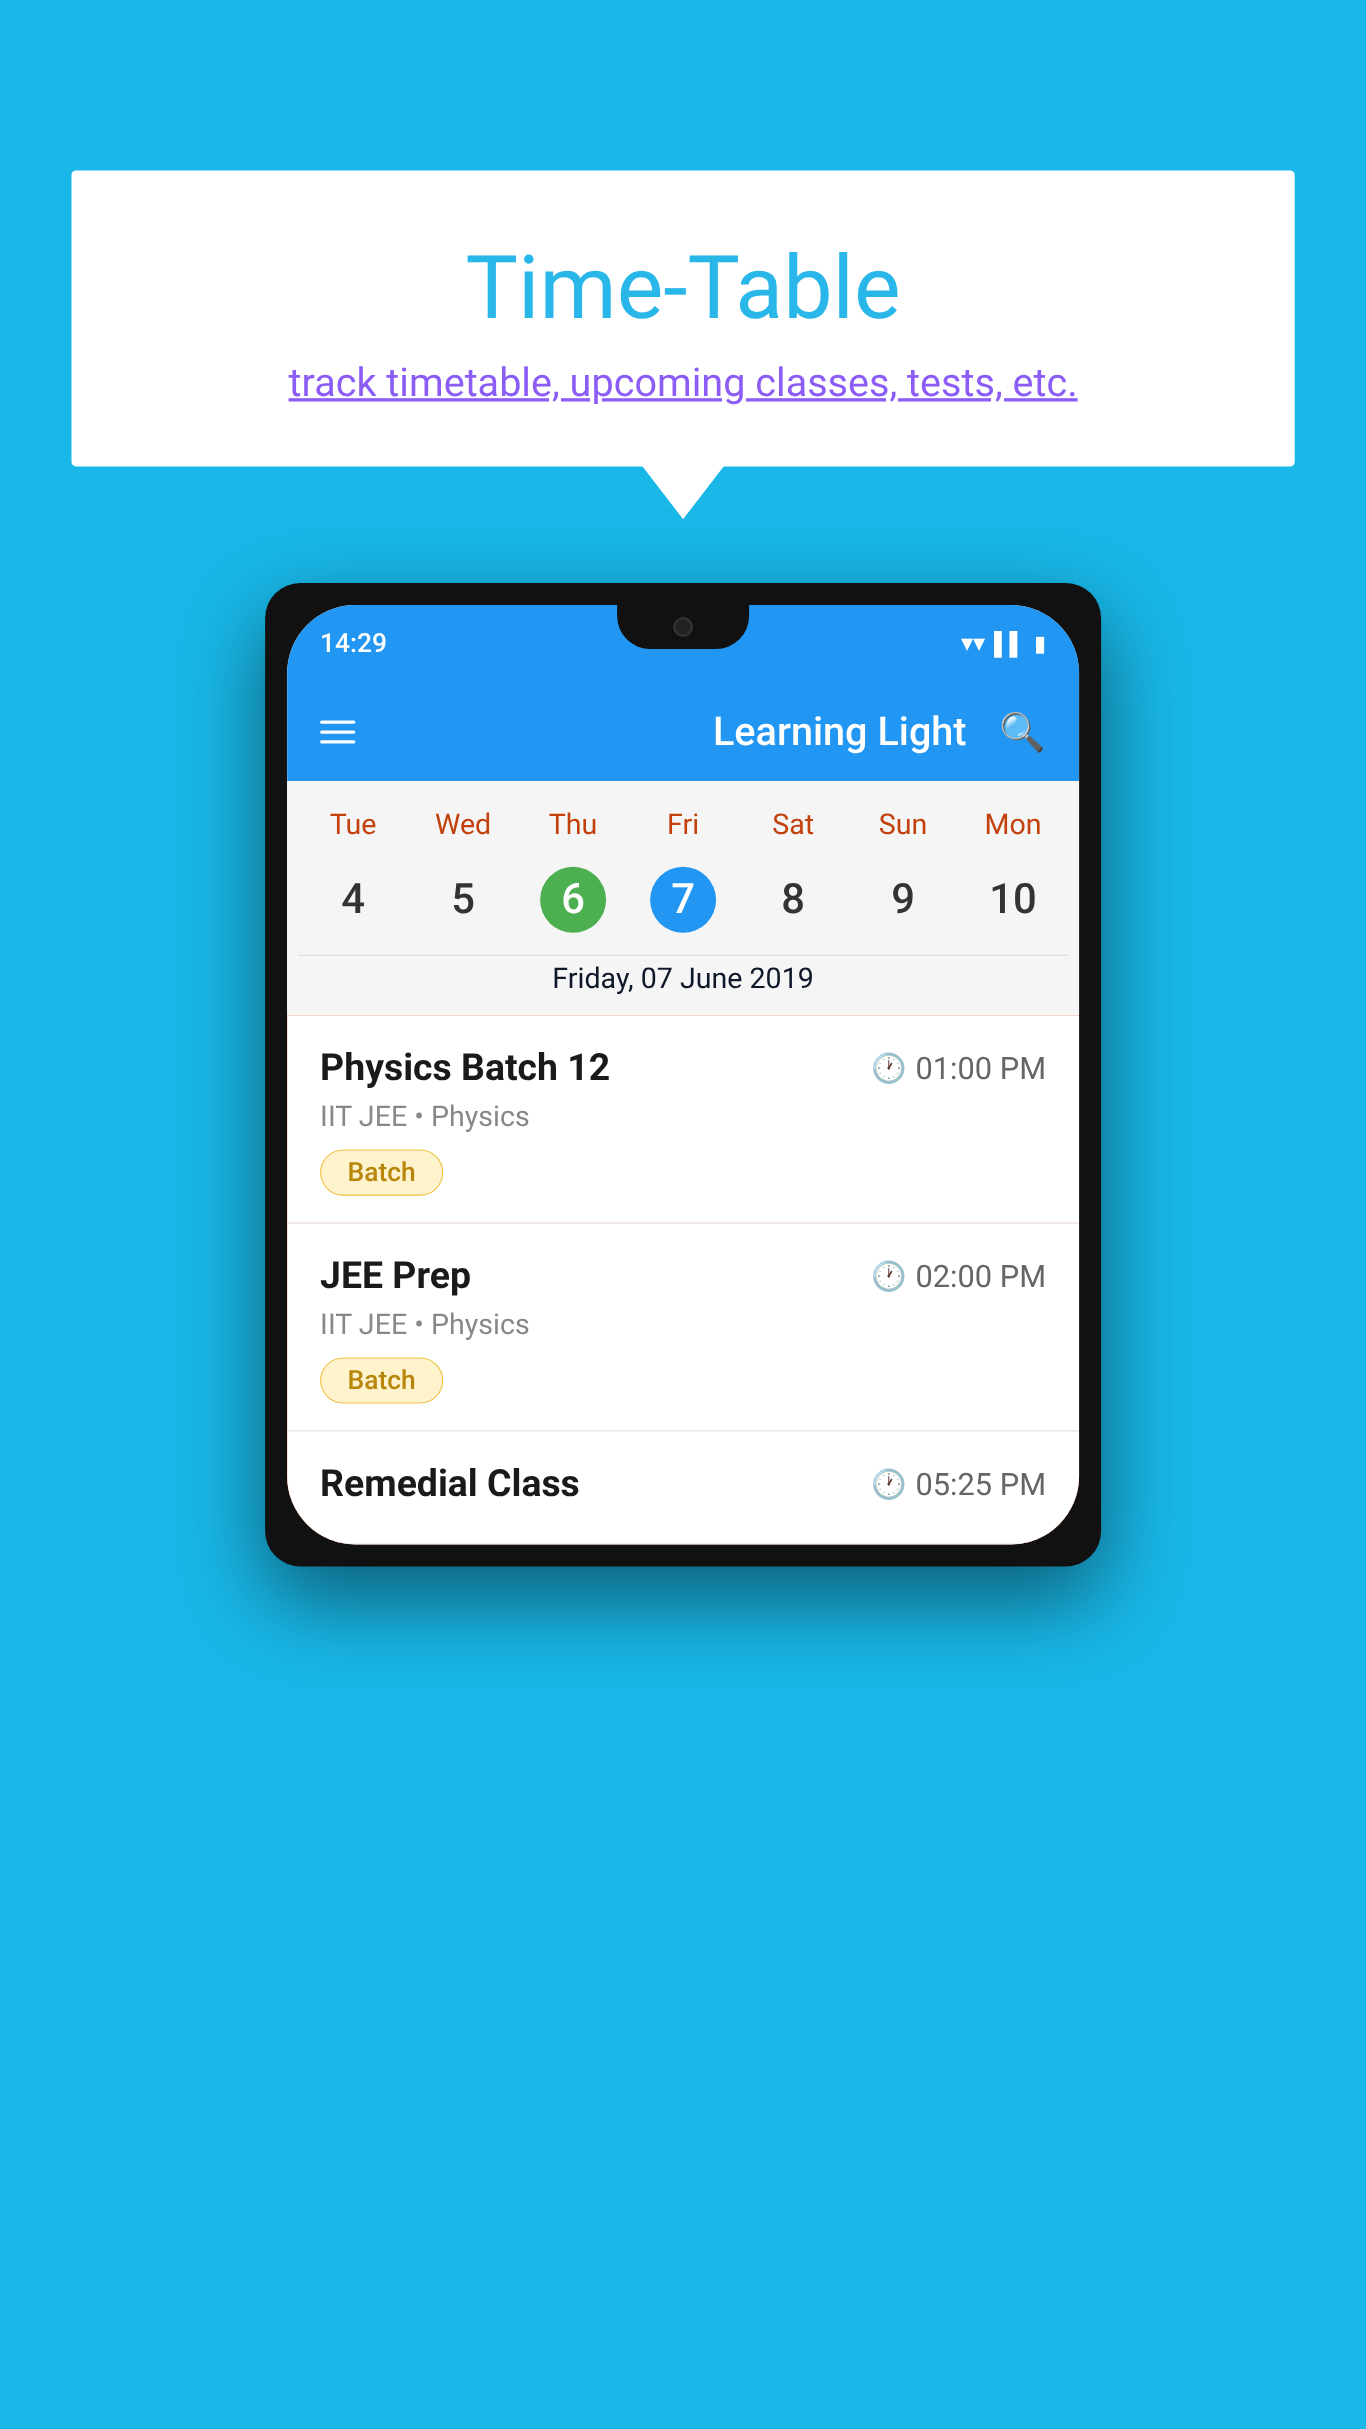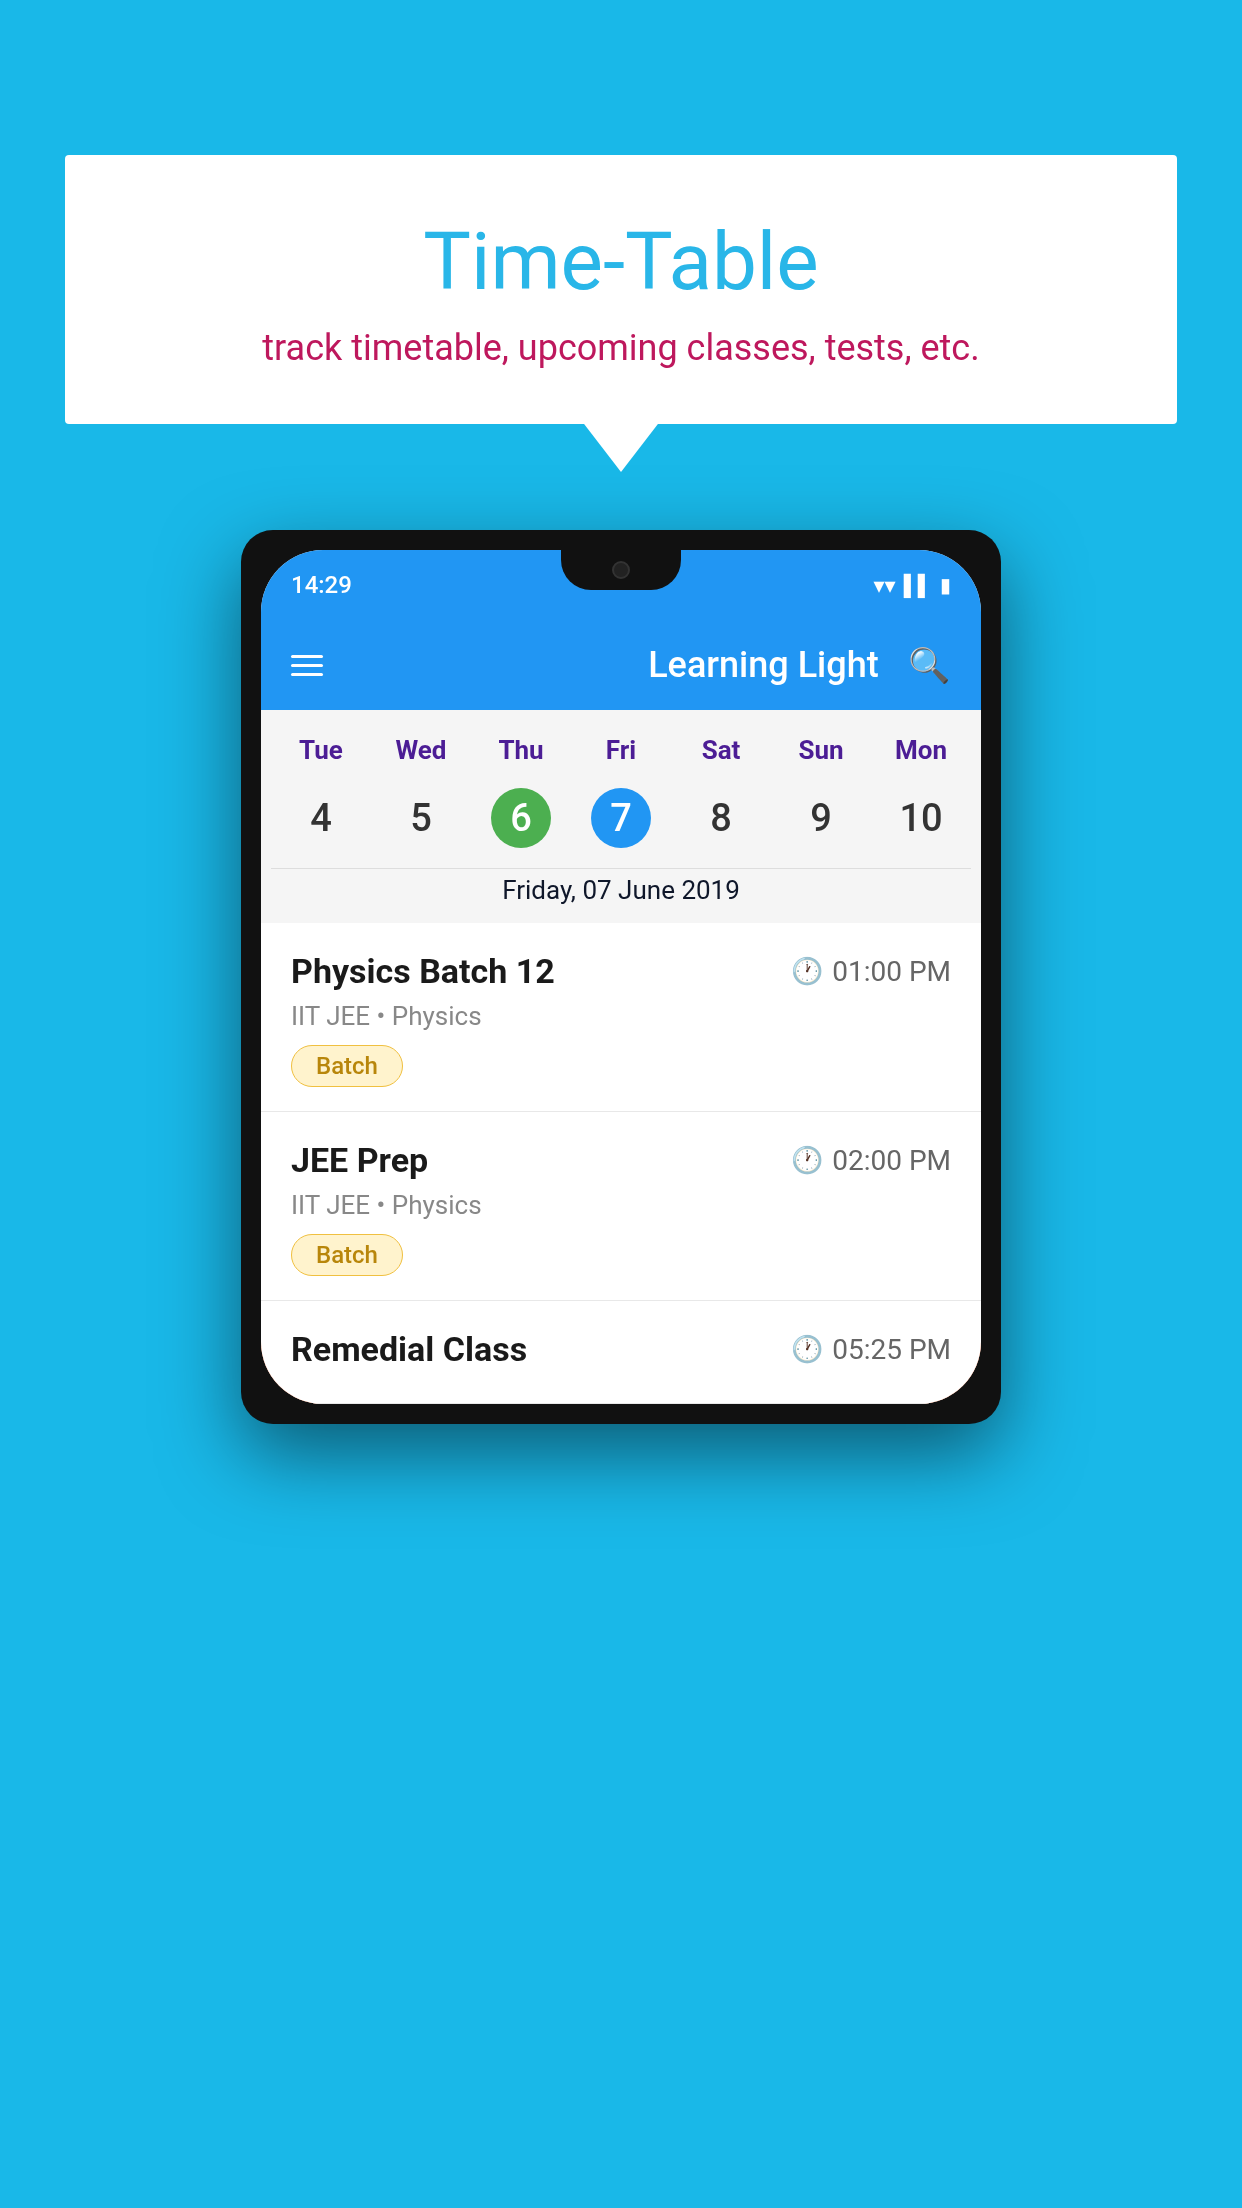--- a/index.html
+++ b/index.html
@@ -40,22 +40,23 @@
 
     .bubble-title {
       font-size: 80px;
       font-weight: 400;
       color: #29b6e8;
       margin-bottom: 18px;
     }
 
     .bubble-subtitle {
       font-size: 36px;
-      color: #be185d;
+      color: #8b5cf6;
       font-weight: 400;
+      text-decoration: underline;
     }
 
     
     .phone-container {
       position: absolute;
       top: 530px;
       left: 50%;
       transform: translateX(-50%);
       width: 760px;
     }
@@ -170,22 +171,22 @@
 
     .day-labels {
       display: grid;
       grid-template-columns: repeat(7, 1fr);
       text-align: center;
       margin-bottom: 10px;
     }
 
     .day-label {
       font-size: 26px;
-      color: #4c1d95;
-      font-weight: 700;
+      color: #c2410c;
+      font-weight: 400;
       padding: 5px 0;
     }
 
     .day-numbers {
       display: grid;
       grid-template-columns: repeat(7, 1fr);
       text-align: center;
       margin-bottom: 12px;
     }
 

